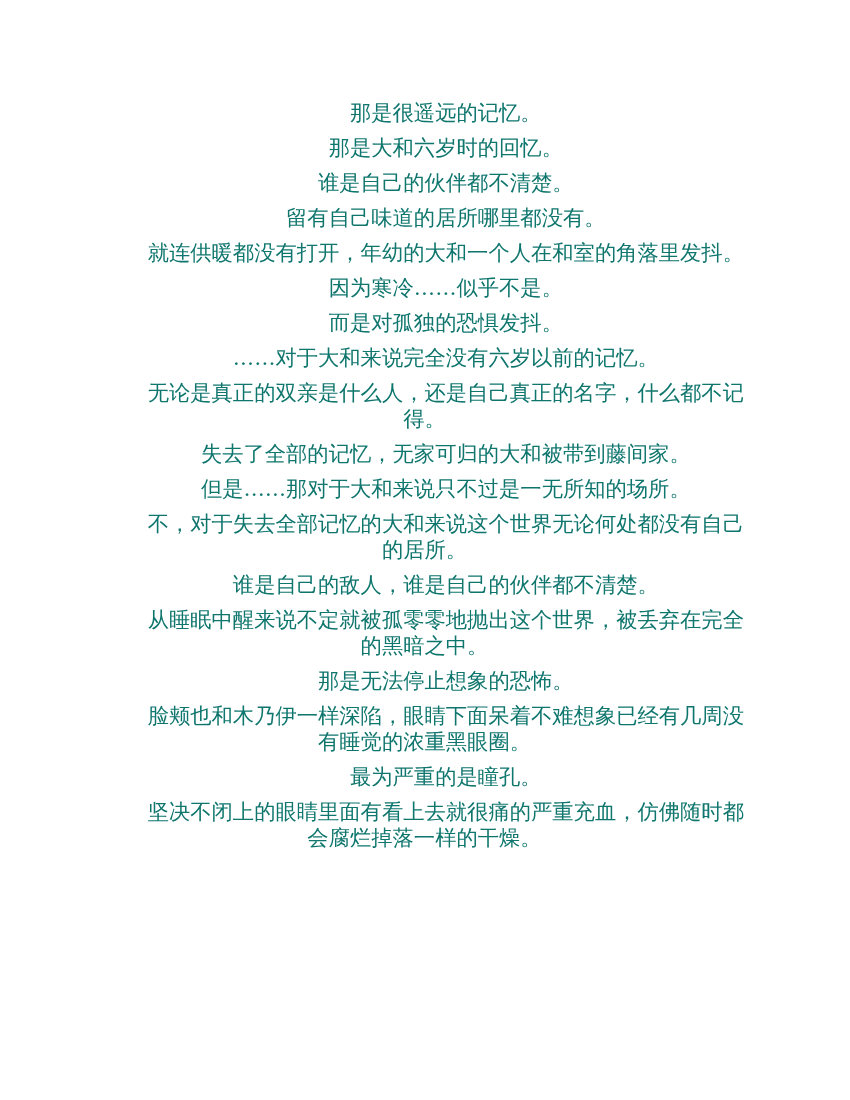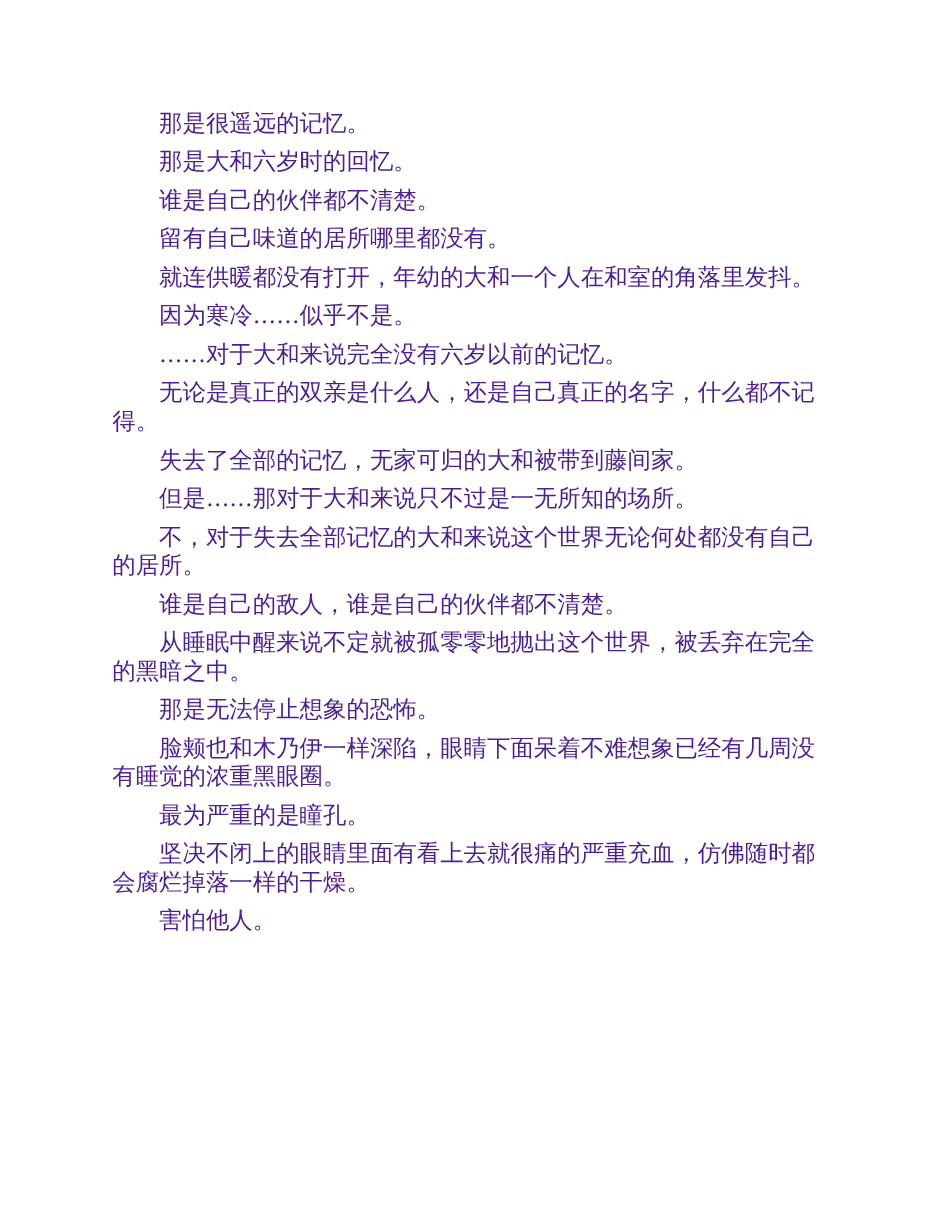--- a/index.html
+++ b/index.html
@@ -5,43 +5,44 @@
   html, body { margin: 0; padding: 0; background: #ffffff; }
   body { width: 850px; height: 1100px; position: relative; overflow: hidden; }
   .page {
     position: absolute;
     left: 102px;
     top: 100px;
     width: 645px;
     font-family: "DejaVu Serif", "Liberation Serif", serif;
     font-size: 21.3px;
     line-height: 26px;
-    color: #4c1d95;
+    color: #0f766e;
+    text-align: center;
   }
   .para {
     margin: 0 0 9px 0;
     text-indent: 2em;
     word-break: break-all;
   }
 </style>
 </head>
 <body>
 
 <div class="page">
   <p class="para">那是很遥远的记忆。</p>
   <p class="para">那是大和六岁时的回忆。</p>
   <p class="para">谁是自己的伙伴都不清楚。</p>
   <p class="para">留有自己味道的居所哪里都没有。</p>
   <p class="para">就连供暖都没有打开，年幼的大和一个人在和室的角落里发抖。</p>
   <p class="para">因为寒冷……似乎不是。</p>
+  <p class="para">而是对孤独的恐惧发抖。</p>
   <p class="para">……对于大和来说完全没有六岁以前的记忆。</p>
   <p class="para">无论是真正的双亲是什么人，还是自己真正的名字，什么都不记得。</p>
   <p class="para">失去了全部的记忆，无家可归的大和被带到藤间家。</p>
   <p class="para">但是……那对于大和来说只不过是一无所知的场所。</p>
   <p class="para">不，对于失去全部记忆的大和来说这个世界无论何处都没有自己的居所。</p>
   <p class="para">谁是自己的敌人，谁是自己的伙伴都不清楚。</p>
   <p class="para">从睡眠中醒来说不定就被孤零零地抛出这个世界，被丢弃在完全的黑暗之中。</p>
   <p class="para">那是无法停止想象的恐怖。</p>
   <p class="para">脸颊也和木乃伊一样深陷，眼睛下面呆着不难想象已经有几周没有睡觉的浓重黑眼圈。</p>
   <p class="para">最为严重的是瞳孔。</p>
   <p class="para">坚决不闭上的眼睛里面有看上去就很痛的严重充血，仿佛随时都会腐烂掉落一样的干燥。</p>
-  <p class="para">害怕他人。</p>
 </div>
 
 </body></html>

